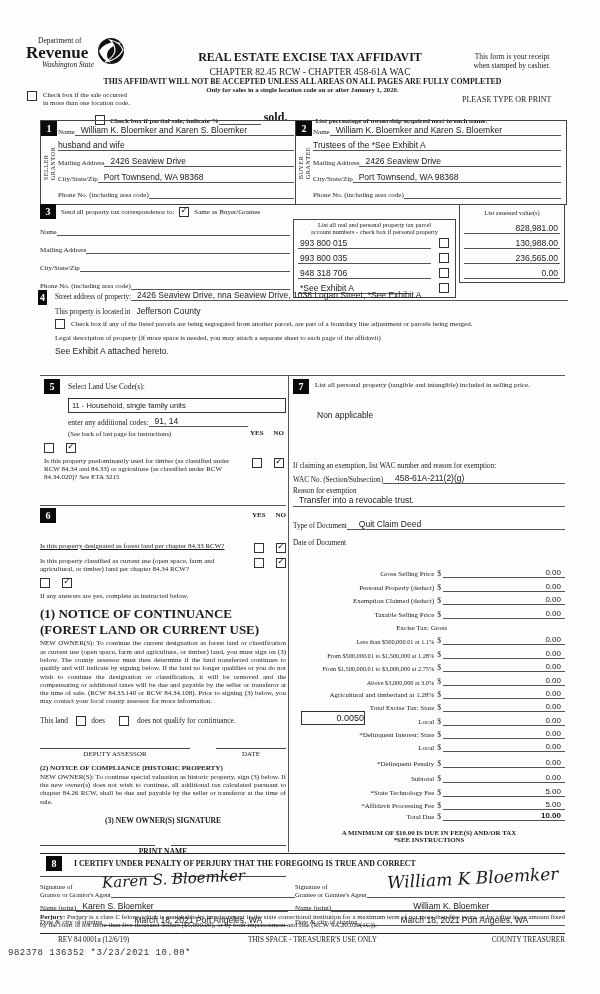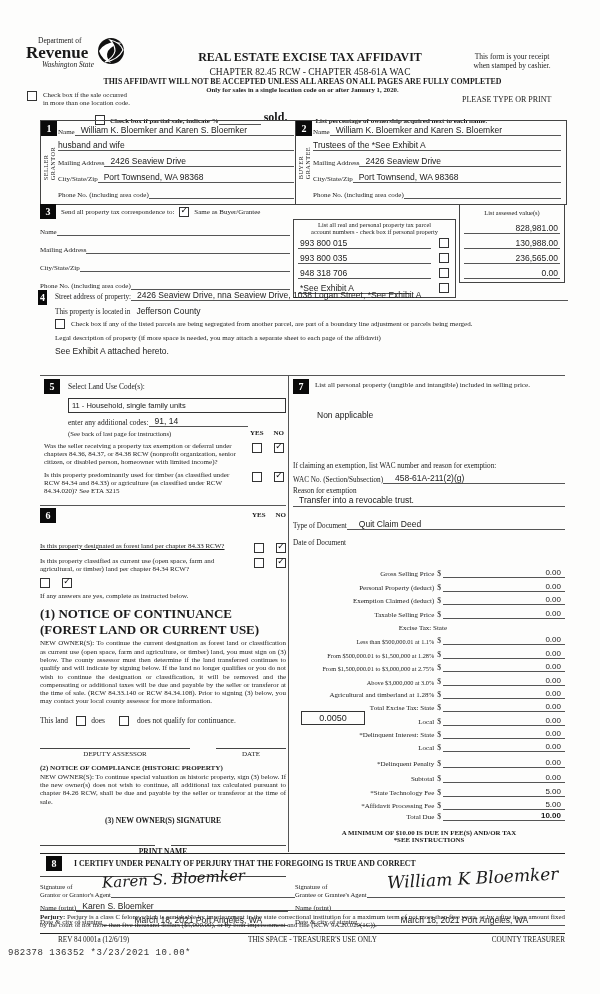--- a/index.html
+++ b/index.html
@@ -247,21 +247,20 @@
       <span class="fval">91, 14</span>
     </div>
     <div style="display:flex;margin-left:24px;height:12px;align-items:center;">
       <span style="font-size:6.7px;flex:1;">(See back of last page for instructions)</span>
       <span class="b" style="font-size:7px;width:34px;display:flex;justify-content:space-between;">
         <span>YES</span>
           <span>NO</span>
       </span>
     </div>
     <div class="qrow" style="margin-top:3px;">
-      <span class="qtext">Was the seller receiving a property tax exemption or deferral under chapters 84.36, 84.37, or 84.38 RCW (nonprofit organization, senior citizen, or disabled person, homeowner with limited income)?</span>
       <span class="qboxes">
         <span class="cb"></span>
         <span class="cb">
             <span class="mark">✓</span>
           </span>
       </span>
     </div>
     <div class="qrow">
       <span class="qtext">Is this property predominantly used for timber (as classified under RCW 84.34 and 84.33) or agriculture (as classified under RCW 84.34.020)? See ETA 3215</span>
       <span class="qboxes">
@@ -377,21 +376,21 @@
         <span class="tl">Exemption Claimed (deduct)</span>
           <span class="d">$</span>
           <span class="tv">0.00</span>
       </div>
       <div class="trow">
         <span class="tl">Taxable Selling Price</span>
           <span class="d">$</span>
           <span class="tv">0.00</span>
       </div>
       <div class="trow">
-        <span class="tl" style="padding-right:118px;">Excise Tax: State</span>
+        <span class="tl" style="padding-right:118px;">Excise Tax: Gross</span>
       </div>
       <div class="trow">
         <span class="tl" style="font-size:6.3px;">Less than $500,000.01 at 1.1%</span>
           <span class="d">$</span>
           <span class="tv">0.00</span>
       </div>
       <div class="trow">
         <span class="tl" style="font-size:6.3px;">From $500,000.01 to $1,500,000 at 1.28%</span>
           <span class="d">$</span>
           <span class="tv">0.00</span>
@@ -410,21 +409,21 @@
         <span class="tl">Agricultural and timberland at 1.28%</span>
           <span class="d">$</span>
           <span class="tv">0.00</span>
       </div>
       <div class="trow">
         <span class="tl">Total Excise Tax: State</span>
           <span class="d">$</span>
           <span class="tv">0.00</span>
       </div>
       <div class="trow">
-        <span class="san abs" style="left:8px;bottom:1px;width:62px;height:12px;border:1.3px solid #333;text-align:center;font-size:9px;line-height:12px;">0.0050</span>
+        <span class="san abs" style="left:8px;bottom:1px;width:62px;height:12px;border:1.3px solid #333;text-align:right;font-size:9px;line-height:12px;">0.0050</span>
         <span class="tl">Local</span>
           <span class="d">$</span>
           <span class="tv">0.00</span>
       </div>
       <div class="trow">
         <span class="tl">*Delinquent Interest: State</span>
           <span class="d">$</span>
           <span class="tv">0.00</span>
       </div>
       <div class="trow">
@@ -490,20 +489,21 @@
       <div style="width:270px;">
         <div style="display:flex;align-items:flex-end;height:26px;position:relative;">
           <span style="font-size:6.6px;line-height:7.4px;flex:none;">
             <span>Signature of</span><br><span>Grantee or Grantee's Agent</span>
           </span>
           <span class="fval" style="min-height:12px;"></span>
           <span class="sig abs" style="left:92px;top:-4px;font-size:17px;">William K Bloemker</span>
         </div>
         <div class="frow" style="height:14px;">
           <span class="flabel">Name (print)</span>
+          <span class="fval c">William K. Bloemker</span>
         </div>
         <div class="frow" style="height:14px;">
           <span class="flabel">Date &amp; city of signing</span>
           <span class="fval c">March 18, 2021 Port Angeles, WA</span>
         </div>
       </div>
     </div>
   </div>
 
   <div class="abs" style="left:40px;top:910px;width:525px;border-top:1px solid #444;padding-top:2px;font-size:6.9px;line-height:8.4px;text-align:justify;">

